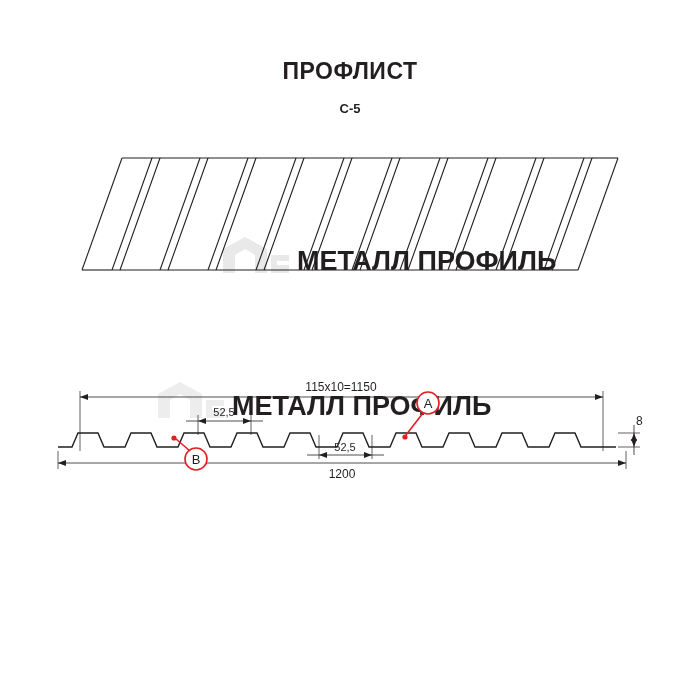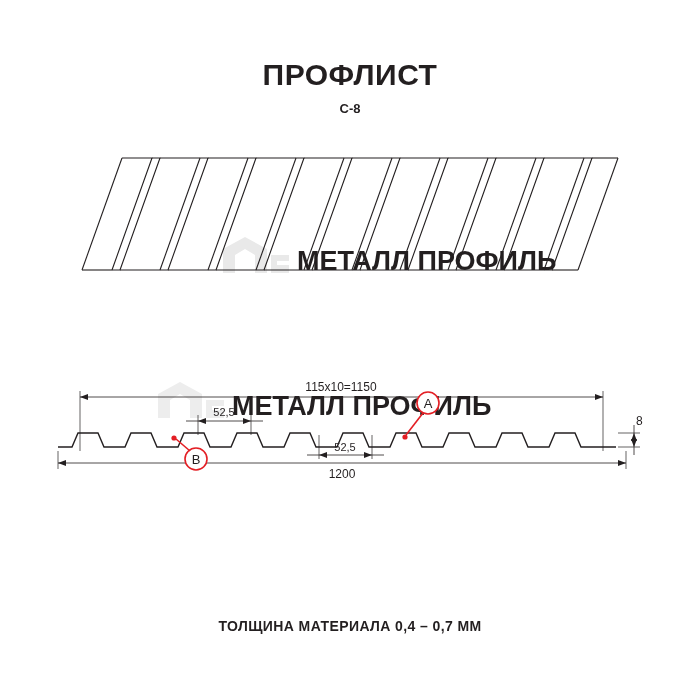--- a/index.html
+++ b/index.html
@@ -19,21 +19,21 @@
     position: relative;
     width: 700px;
     height: 700px;
   }
   .title {
     position: absolute;
     top: 58px;
     left: 0;
     width: 700px;
     text-align: center;
-    font-size: 30px;
+    font-size: 23px;
     font-weight: bold;
     letter-spacing: 0.5px;
     color: #231f20;
   }
   .subtitle {
     position: absolute;
     top: 101px;
     left: 0;
     width: 700px;
     text-align: center;
@@ -97,21 +97,21 @@
     <svg width="340" height="70" viewBox="0 0 340 70">
       <g fill="#ededed">
         <path d="M8 24 L30 12 L52 24 L52 48 L40 48 L40 30 L30 24 L20 30 L20 48 L8 48 Z"></path>
         <path d="M56 30 L74 30 L74 36 L62 36 L62 40 L74 40 L74 48 L56 48 Z"></path>
       </g>
       <text x="82" y="45" font-size="27" font-weight="bold" fill="#ededed">МЕТАЛЛ ПРОФИЛЬ</text>
     </svg>
   </div>
 
   <div class="title">ПРОФЛИСТ</div>
-  <div class="subtitle">С-8</div>
+  <div class="subtitle">С-5</div>
 
   <div class="iso-wrap">
     <svg width="580" height="170" viewBox="0 0 580 170">
       <g fill="none" stroke="#231f20" stroke-width="1.1" stroke-linejoin="round">
 
         <path d="M22 130 L62 18"></path>
         <path d="M22 130 L52 130"></path>
 
         <path d="M52 130 L92 18 L62 18"></path>
         <path d="M92 18 L100 18 L60 130 L52 130"></path>
@@ -244,15 +244,14 @@
       <g>
         <circle cx="158" cy="104" r="11" fill="#ffffff" stroke="#e31e24" stroke-width="1.6"></circle>
         <text x="158" y="109" font-size="13" text-anchor="middle" fill="#e31e24">B</text>
         <path d="M152 96 L138 84" stroke="#e31e24" stroke-width="1.6" fill="none"></path>
         <circle cx="136" cy="83" r="2.6" fill="#e31e24"></circle>
       </g>
 
     </svg>
   </div>
 
-  <div class="footer">ТОЛЩИНА МАТЕРИАЛА 0,4 – 0,7 ММ</div>
 
 </div>
 
 </body></html>

